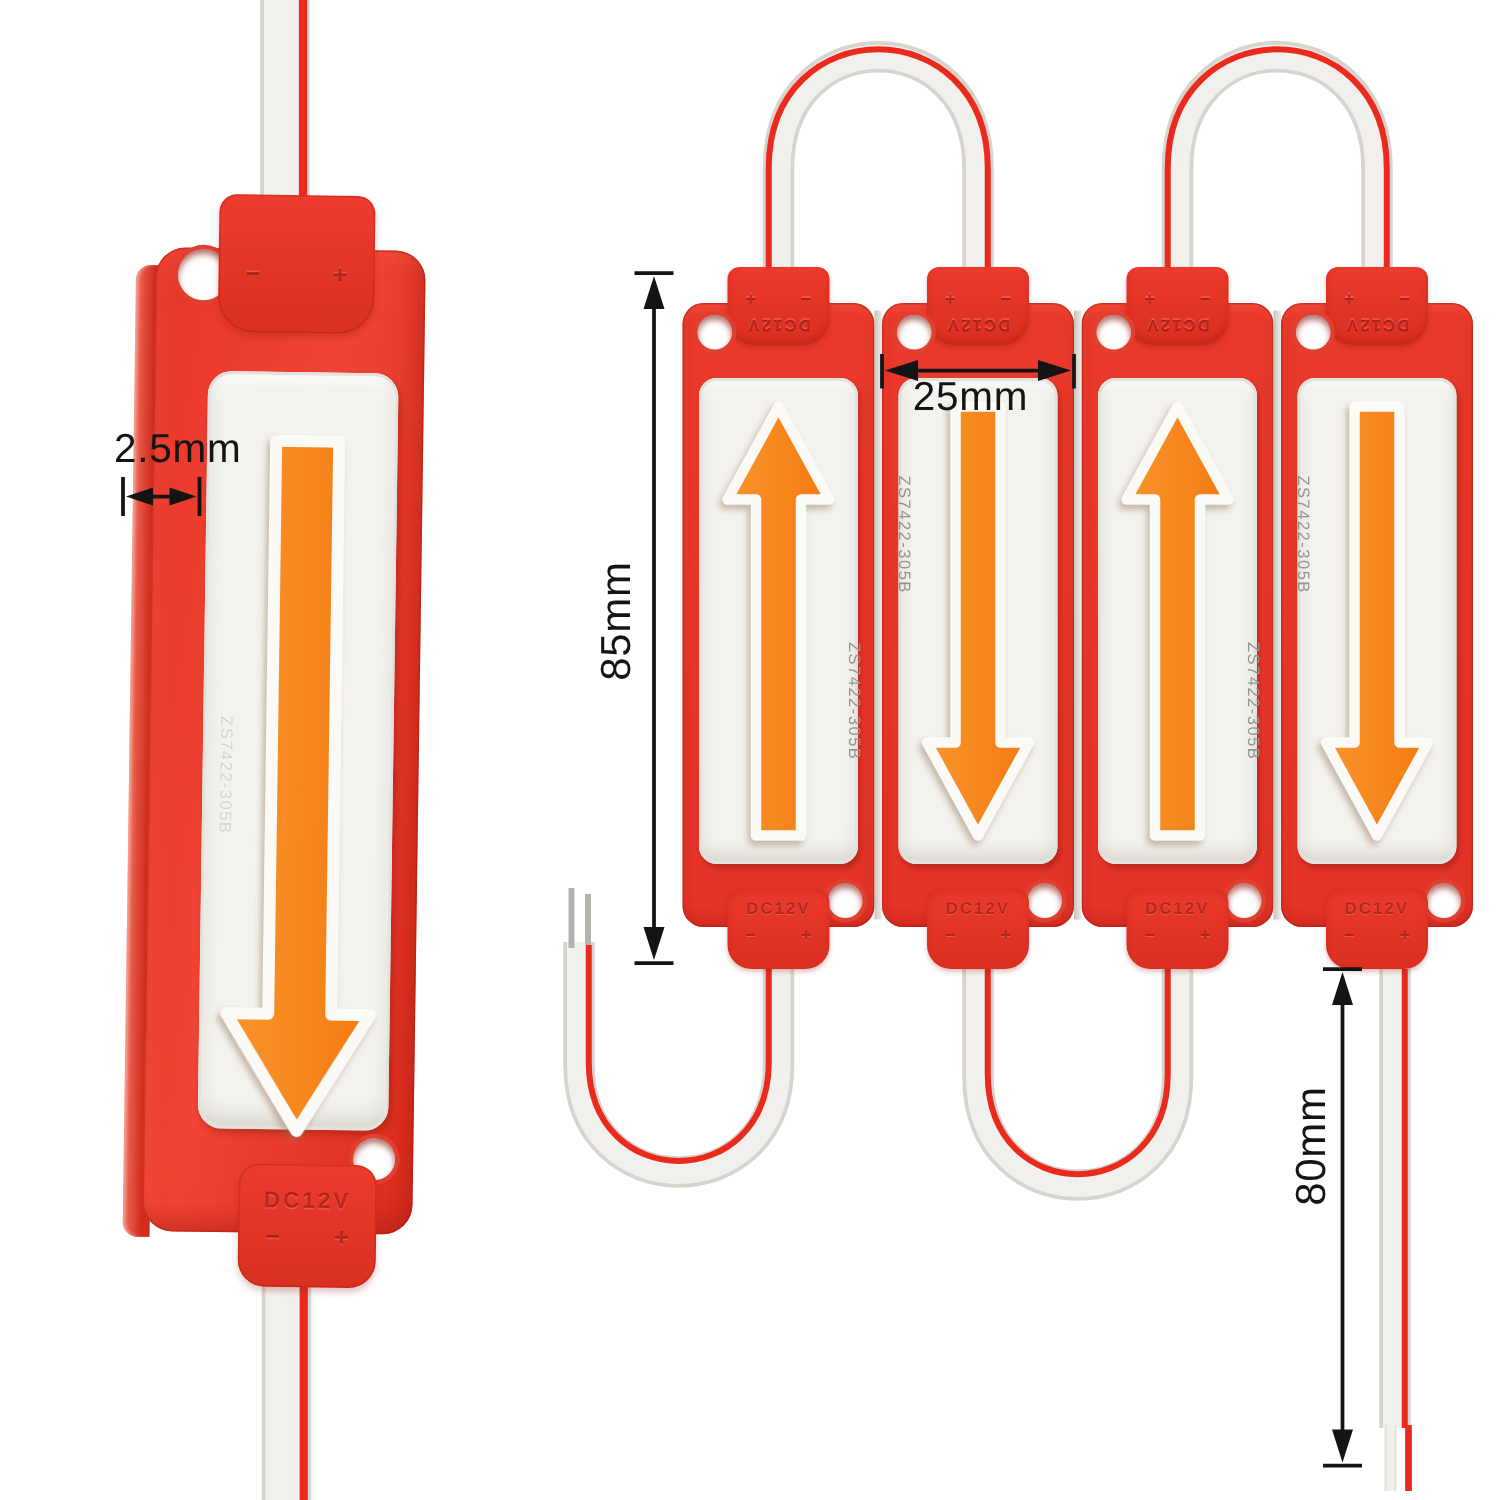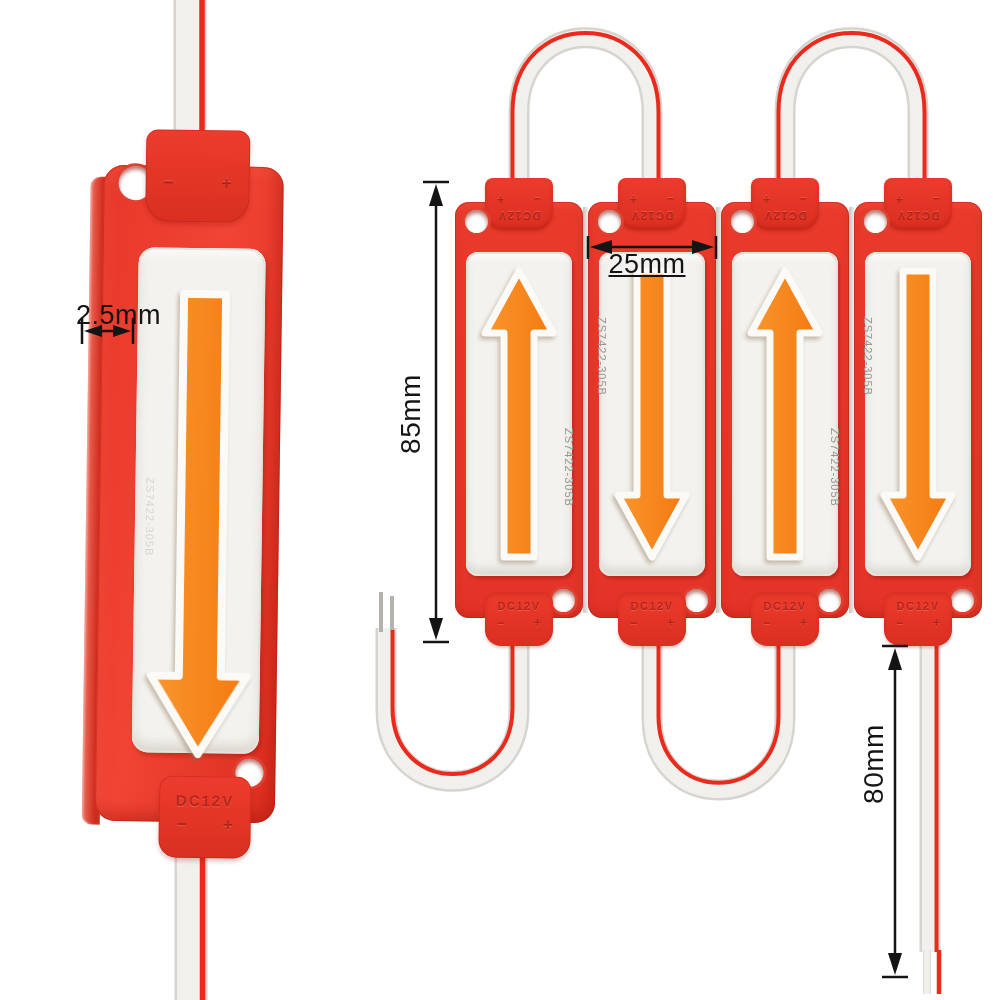--- a/index.html
+++ b/index.html
@@ -295,18 +295,18 @@
       </g>
 
       <g>
         <path d="M882,646 H908 M882,977 H908 M895,666 V957" fill="none"></path>
         <polygon points="895,648 888,670 902,670" stroke="none"></polygon>
         <polygon points="895,975 888,953 902,953" stroke="none"></polygon>
       </g>
     </g>
   </svg>
 
-  <div class="dim-label" style="left:76px;top:300px;font-size:27px;">2.5mm</div>
-  <div class="dim-label" style="left:602px;top:249px;width:90px;text-align:center;font-size:27px;text-decoration:underline;">25mm</div>
+  <div class="dim-label" style="left:76px;top:284px;font-size:27px;">2.5mm</div>
+  <div class="dim-label" style="left:602px;top:249px;width:90px;text-align:center;font-size:27px;">25mm</div>
   <div class="dim-label vert" style="left:363px;top:398px;">85mm</div>
   <div class="dim-label vert" style="left:826px;top:748px;">80mm</div>
 
 </div>
 
 </body></html>

